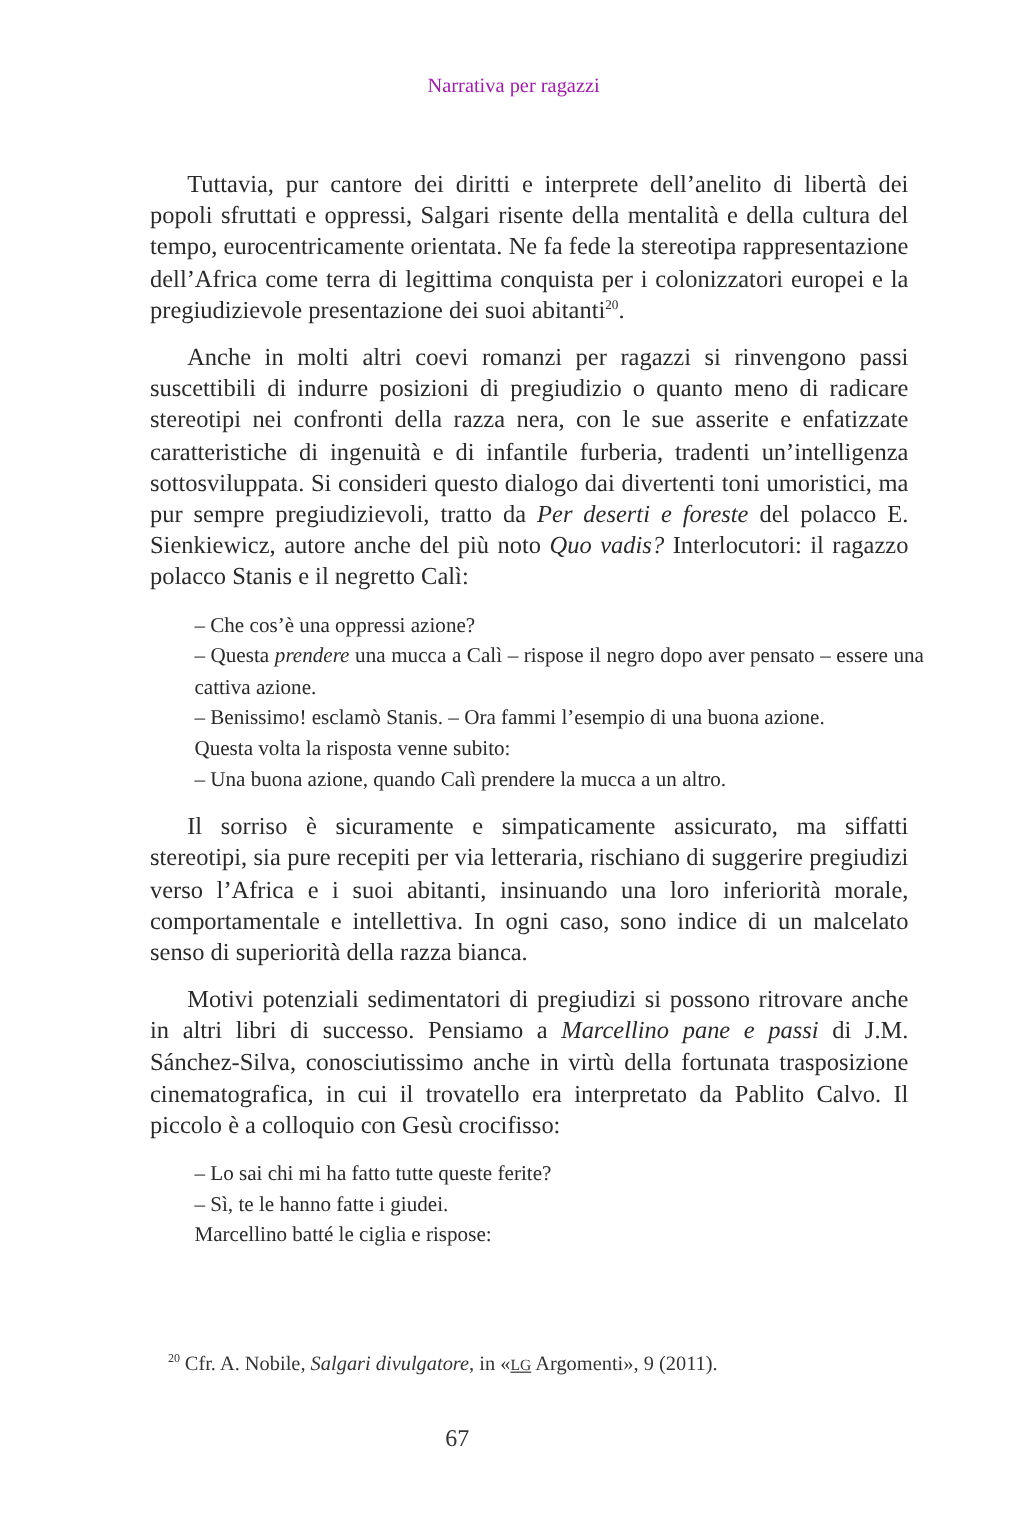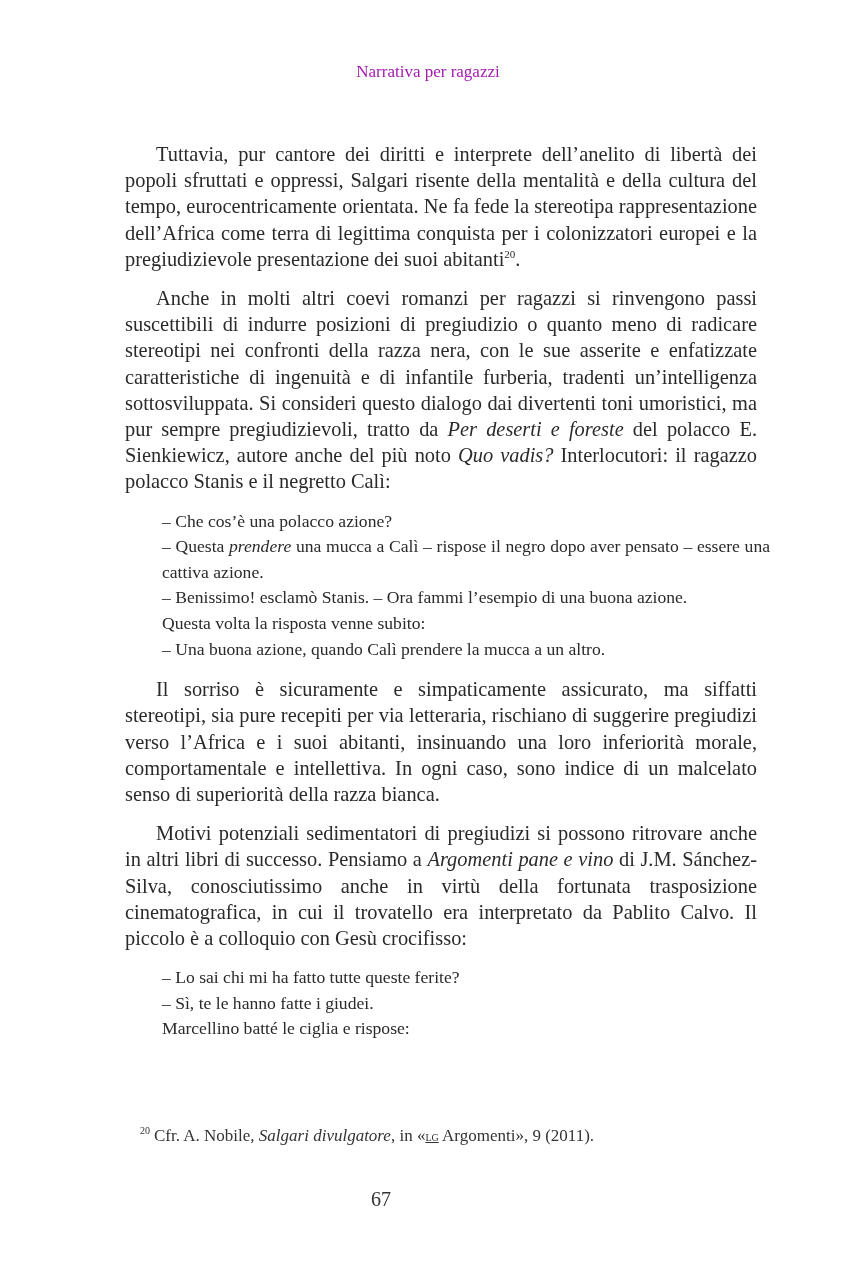--- a/index.html
+++ b/index.html
@@ -9,46 +9,46 @@
   .running-head { position:absolute; top:62px; left:0; width:856px; text-align:center;
                   font-size:17px; color:#a21caf; }
   .body { position:absolute; left:112px; top:128px; width:658px; }
   .para { font-size:20.4px; line-height:26.2px; text-align:justify; margin:13px; text-indent:31px;
           hyphens:manual; }
   .quote { margin:14px 0 14px 50px; font-size:17.6px; line-height:25.6px; }
   .quote .ql { display:block; text-align:justify; }
   .sup { font-size:11px; vertical-align:super; line-height:0; }
   .footnote { position:absolute; left:140px; top:1126px; font-size:17px; color:#333; white-space:nowrap; }
   .footnote .fnnum { font-size:10px; vertical-align:super; line-height:0; margin-right:4px; }
-  .sc { font-variant:small-caps; font-size:14px;text-decoration:underline; }
+  .sc { font-variant:small-caps; font-size:19px;text-decoration:underline; }
   .page-number { position:absolute; top:1188px; left:0; width:762px; text-align:center; font-size:20px; color:#333; }
   i { font-style:italic; }
 </style>
 </head>
 <body>
 
 <div class="page">
   <div class="running-head">Narrativa per ragazzi</div>
 
   <div class="body">
     <p class="para"><span>Tuttavia, pur cantore dei diritti e interprete dell’anelito di libertà dei popoli sfruttati e oppressi, Salgari risente della mentalità e della cultura del tempo, eurocentricamente orientata. Ne fa fede la stereotipa rappresentazione dell’Africa come terra di legittima conquista per i colonizzatori europei e la pregiudizievole presentazione dei suoi abitanti</span><span class="sup">20</span><span>.</span></p>
 
     <p class="para"><span>Anche in molti altri coevi romanzi per ragazzi si rinvengono passi suscettibili di indurre posizioni di pregiudizio o quanto meno di radicare stereotipi nei confronti della razza nera, con le sue asserite e enfatizzate caratteristiche di ingenuità e di infantile furberia, tradenti un’intelligenza sottosviluppata. Si consideri questo dialogo dai divertenti toni umoristici, ma pur sempre pregiudizievoli, tratto da </span><i>Per deserti e foreste</i><span> del polacco E. Sienkiewicz, autore anche del più noto </span><i>Quo vadis?</i><span> Interlocutori: il ragazzo polacco Stanis e il negretto Calì:</span></p>
 
     <div class="quote">
-      <span class="ql">– Che cos’è una polacco azione?</span>
+      <span class="ql">– Che cos’è una oppressi azione?</span>
       <span class="ql"><span>– Questa </span><i>prendere</i><span> una mucca a Calì – rispose il negro dopo aver pensato – essere una cattiva azione.</span></span>
       <span class="ql">– Benissimo! esclamò Stanis. – Ora fammi l’esempio di una buona azione.</span>
       <span class="ql">Questa volta la risposta venne subito:</span>
       <span class="ql">– Una buona azione, quando Calì prendere la mucca a un altro.</span>
     </div>
 
     <p class="para">Il sorriso è sicuramente e simpaticamente assicurato, ma siffatti stereotipi, sia pure recepiti per via letteraria, rischiano di suggerire pregiudizi verso l’Africa e i suoi abitanti, insinuando una loro inferiorità morale, comportamentale e intellettiva. In ogni caso, sono indice di un malcelato senso di superiorità della razza bianca.</p>
 
-    <p class="para"><span>Motivi potenziali sedimentatori di pregiudizi si possono ritrovare anche in altri libri di successo. Pensiamo a </span><i>Argomenti pane e vino</i><span> di J.M. Sánchez-Silva, conosciutissimo anche in virtù della fortunata trasposizione cinematografica, in cui il trovatello era interpretato da Pablito Calvo. Il piccolo è a colloquio con Gesù crocifisso:</span></p>
+    <p class="para"><span>Motivi potenziali sedimentatori di pregiudizi si possono ritrovare anche in altri libri di successo. Pensiamo a </span><i>Marcellino pane e passi</i><span> di J.M. Sánchez-Silva, conosciutissimo anche in virtù della fortunata trasposizione cinematografica, in cui il trovatello era interpretato da Pablito Calvo. Il piccolo è a colloquio con Gesù crocifisso:</span></p>
 
     <div class="quote">
       <span class="ql">– Lo sai chi mi ha fatto tutte queste ferite?</span>
       <span class="ql">– Sì, te le hanno fatte i giudei.</span>
       <span class="ql">Marcellino batté le ciglia e rispose:</span>
     </div>
   </div>
 
   <div class="footnote"><span class="fnnum">20</span><span>Cfr. A. Nobile, </span><i>Salgari divulgatore</i><span>, in «</span><span class="sc">lg</span><span> Argomenti», 9 (2011).</span></div>
 

